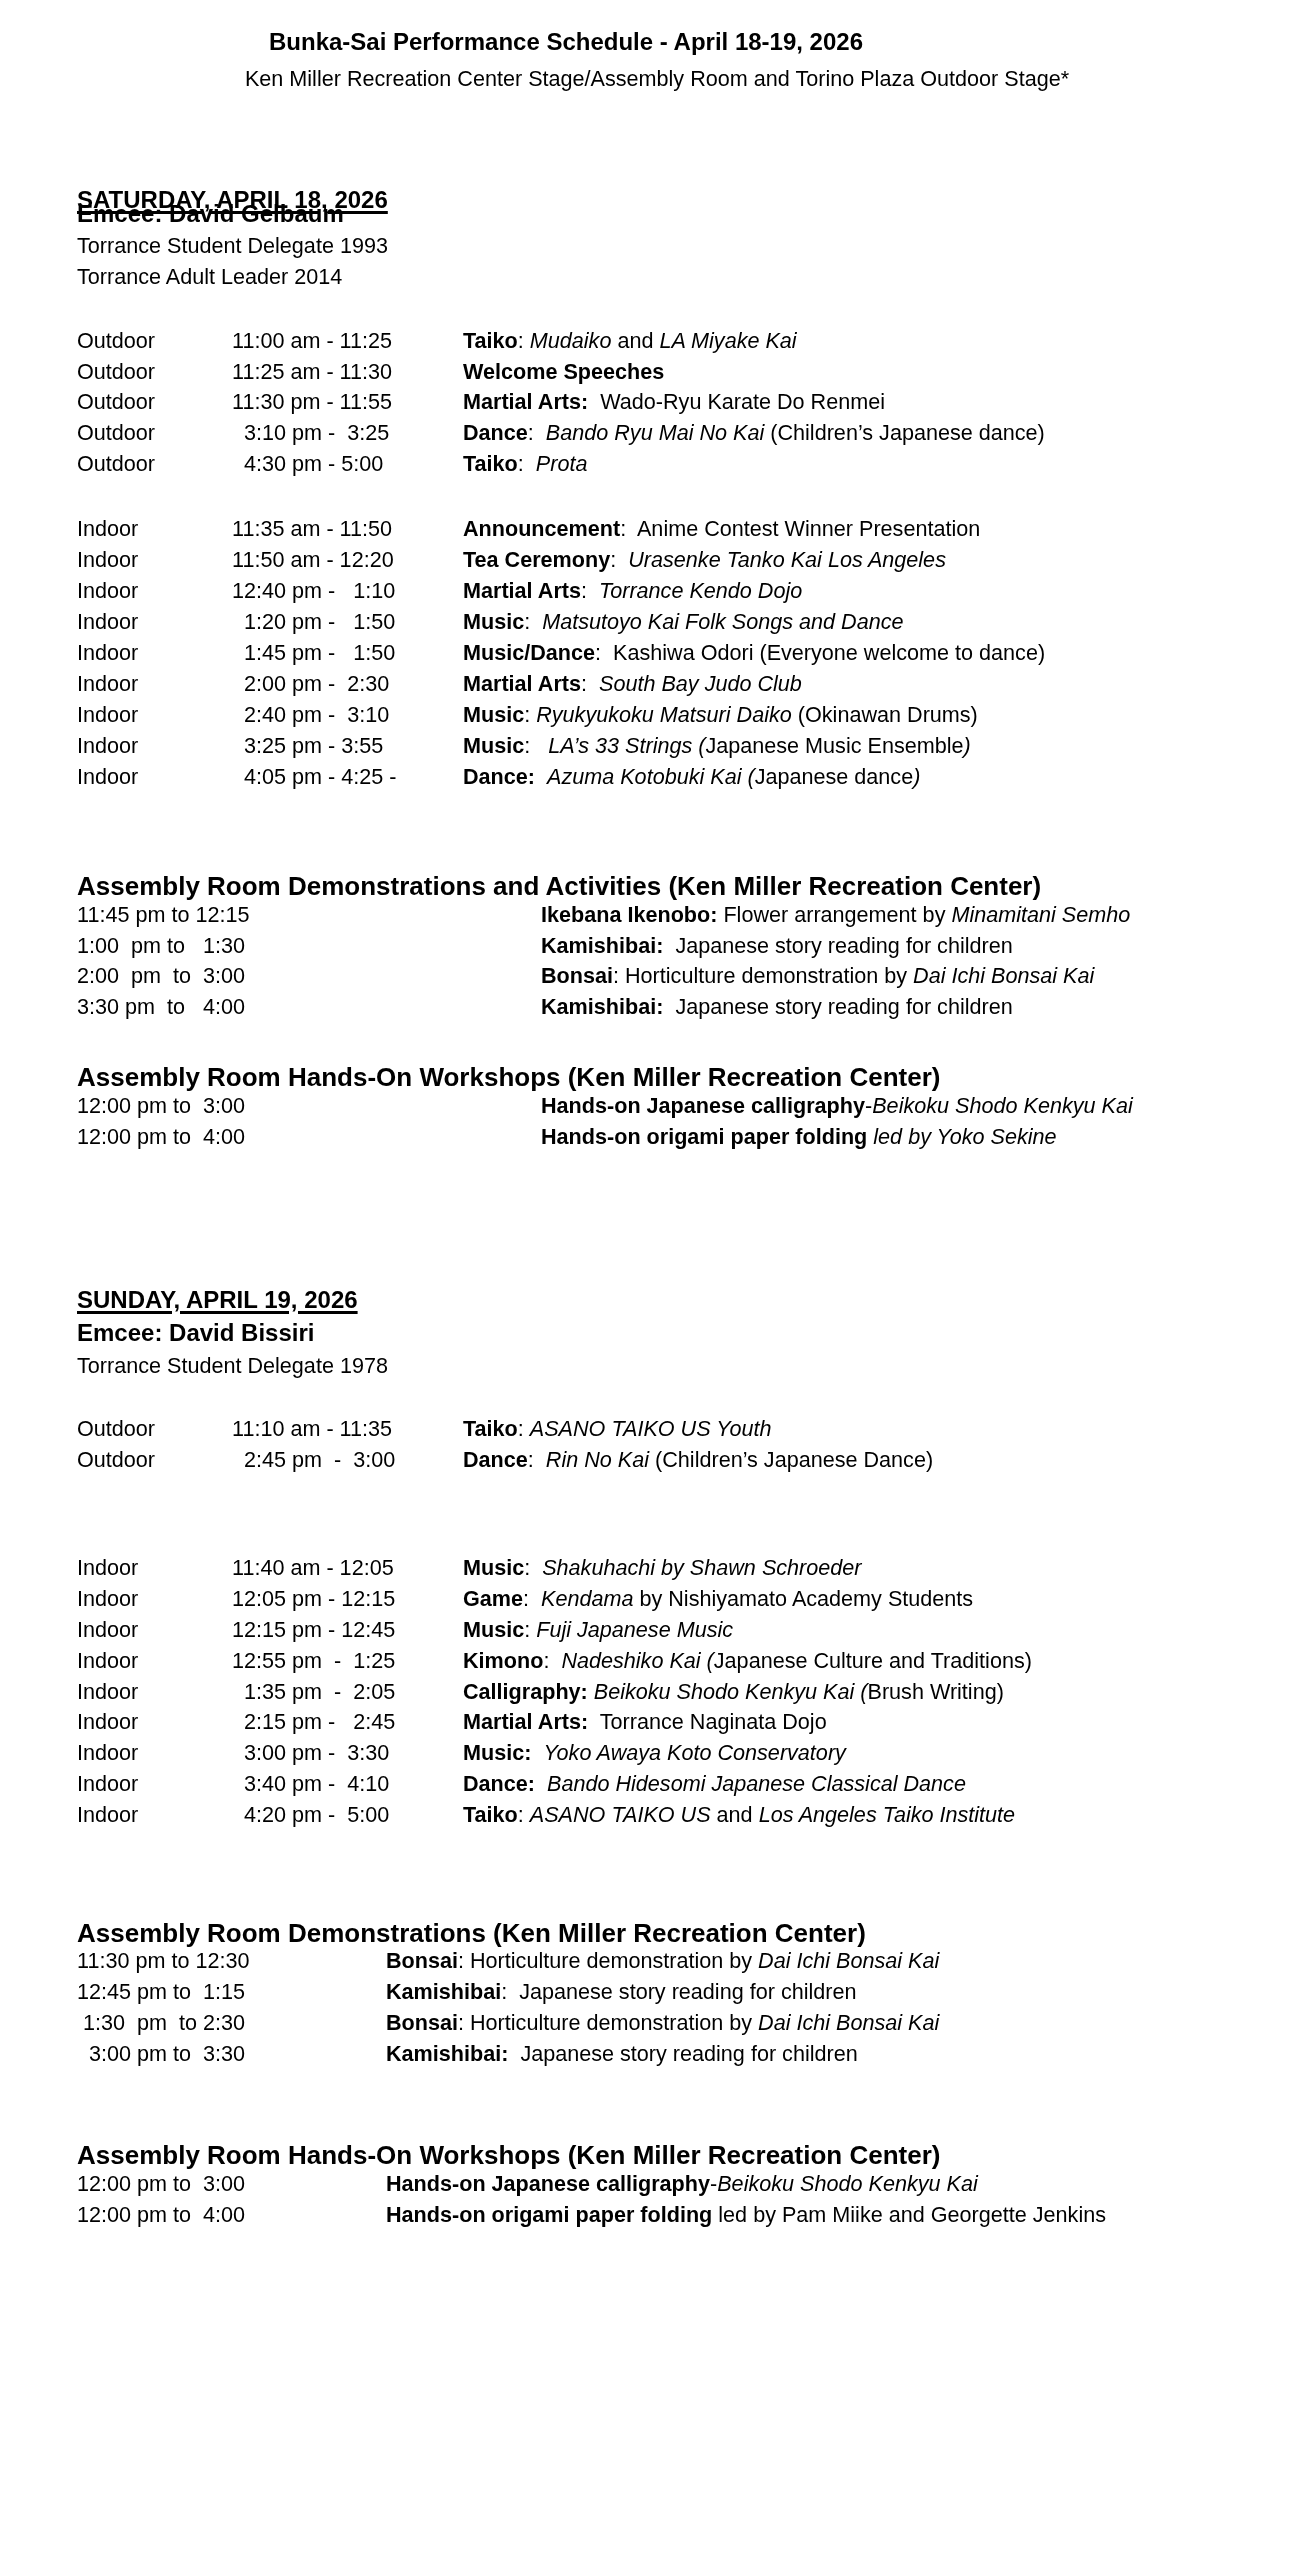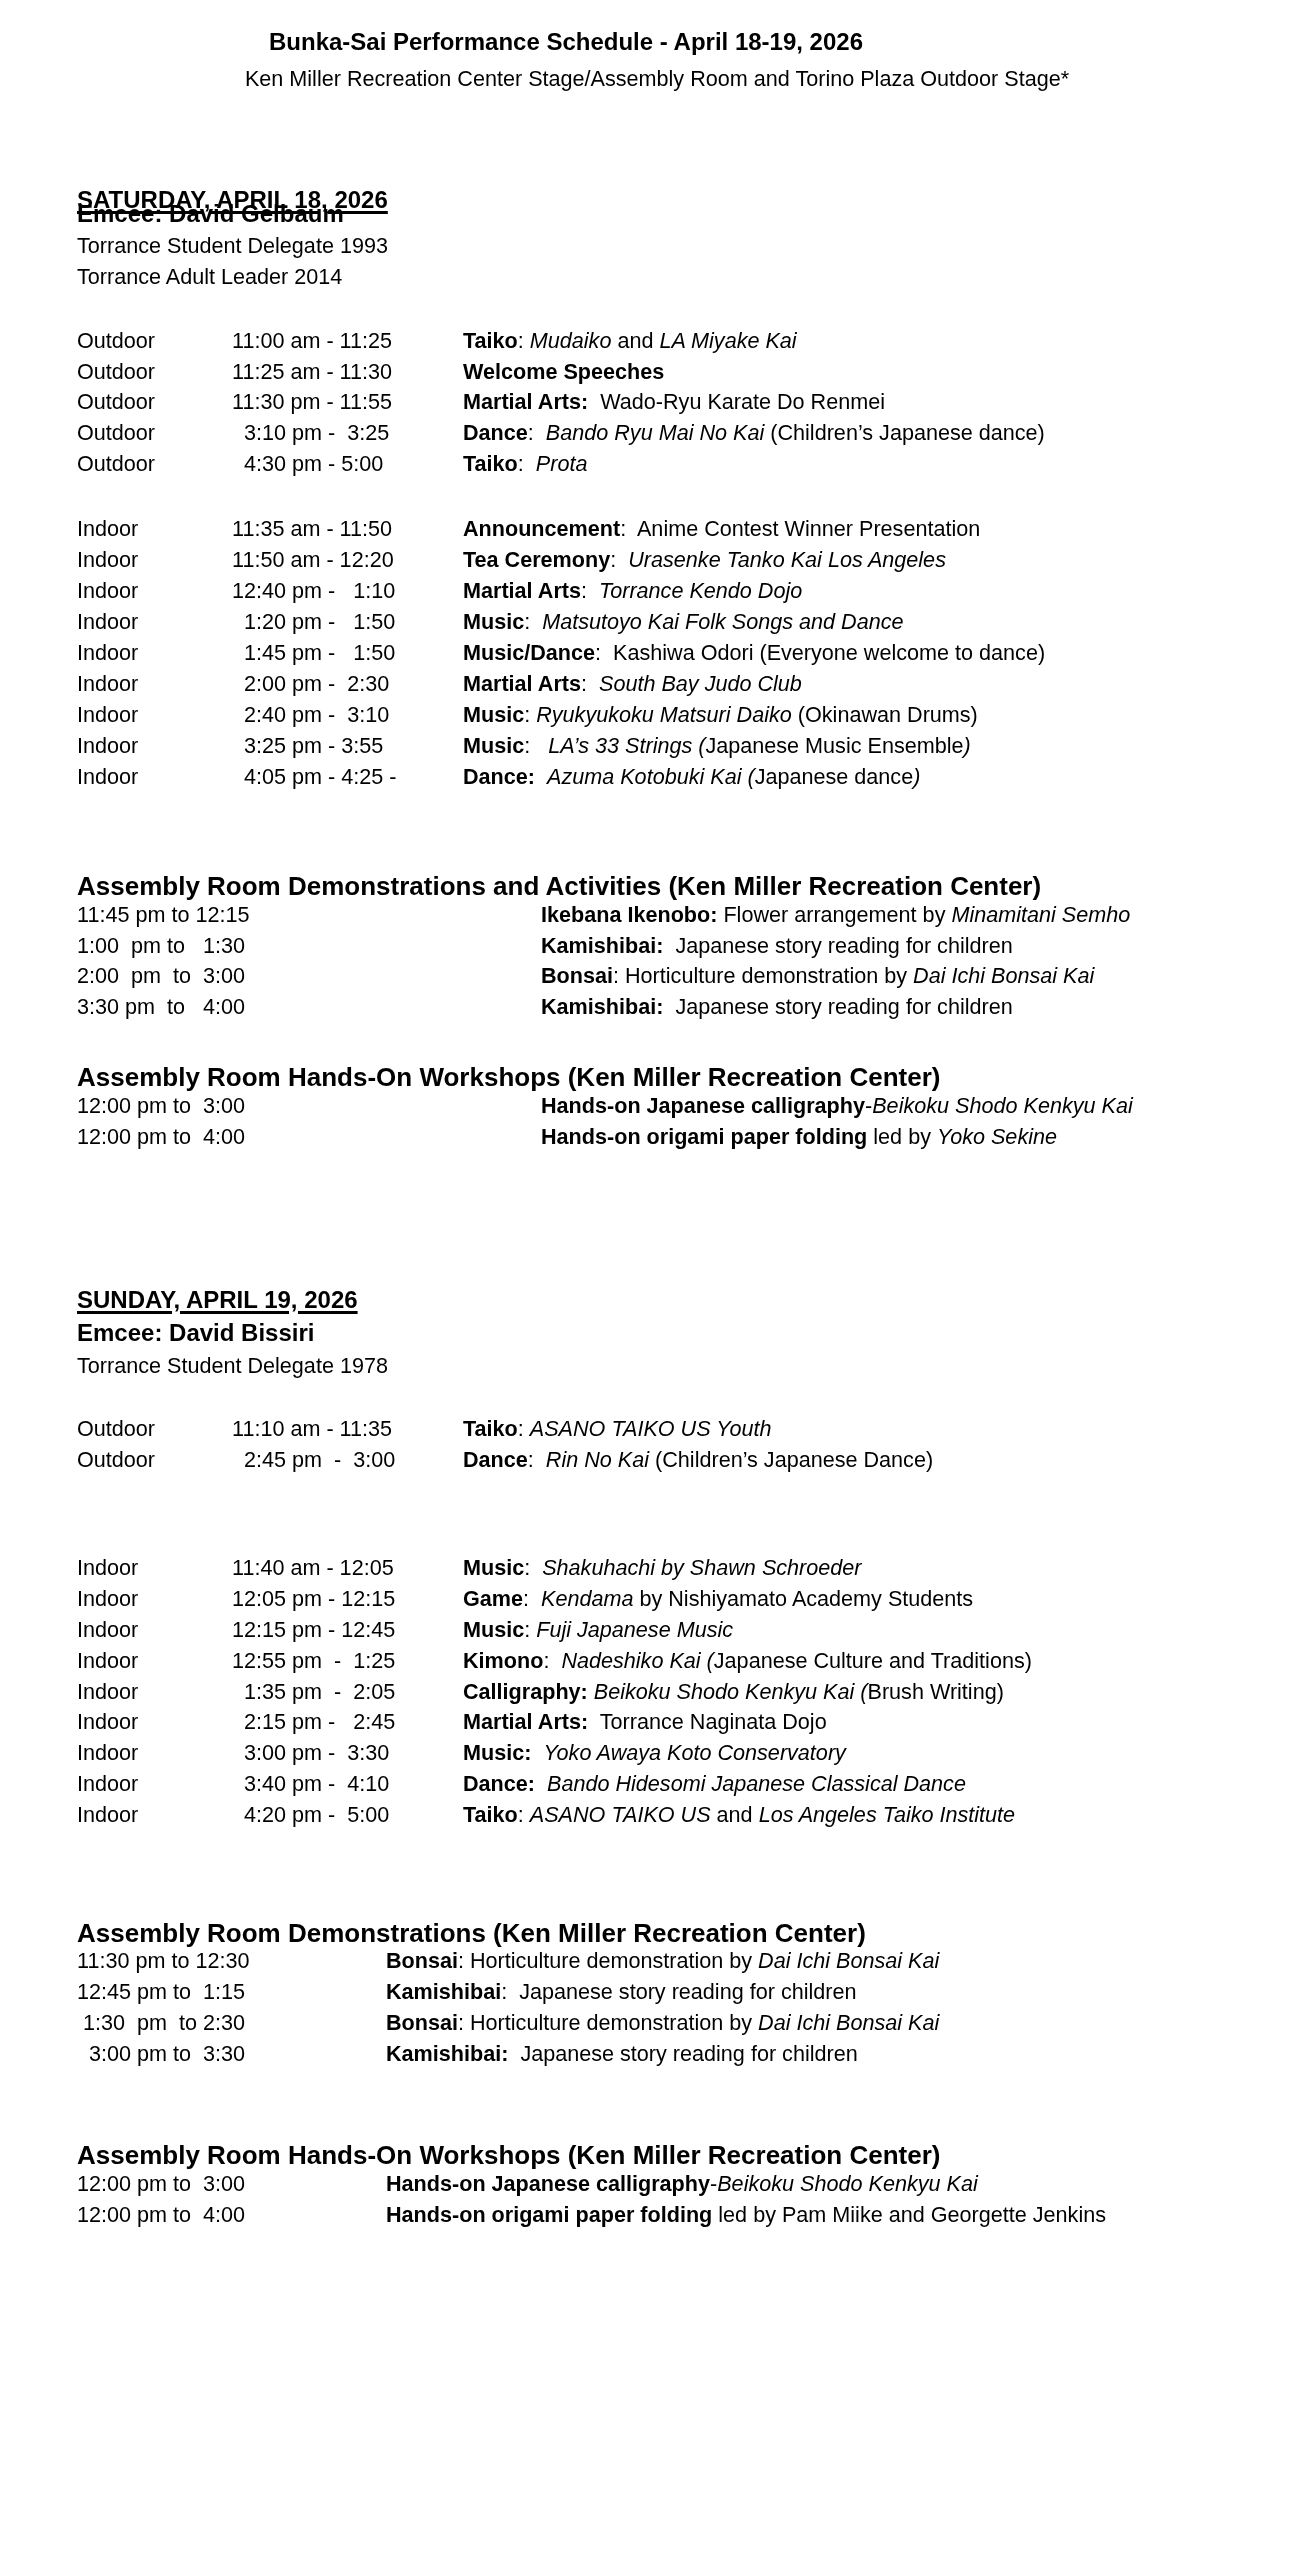--- a/index.html
+++ b/index.html
@@ -133,21 +133,21 @@
   </div>
 
 <div class="abs section-title" style="top:1062px;">Assembly Room Hands-On Workshops (Ken Miller Recreation Center)</div>
 <div class="sat-assembly">
     <div class="abs arow" style="top: 1093px;">
       <span class="time">12:00 pm to  3:00</span>
       <span class="desc"><b>Hands-on Japanese calligraphy</b><span style="white-space: pre;">-</span><i style="white-space: pre;">Beikoku Shodo Kenkyu Kai</i></span>
     </div>
     <div class="abs arow" style="top: 1124px;">
       <span class="time">12:00 pm to  4:00</span>
-      <span class="desc"><b>Hands-on origami paper folding</b><span style="white-space: pre;"> </span><span style="white-space: pre;">led by </span><i style="white-space: pre;">Yoko Sekine</i></span>
+      <span class="desc"><b>Hands-on origami paper folding</b><span style="white-space: pre;"> </span><span style="white-space: pre; font-style: italic;">led by </span><i style="white-space: pre;">Yoko Sekine</i></span>
     </div>
   </div>
 
 <div class="abs day-heading" style="top:1286px;">SUNDAY, APRIL 19, 2026</div>
 <div class="abs emcee" style="top:1319px;">Emcee: David Bissiri</div>
 <div class="abs emcee-note" style="top:1353px;">Torrance Student Delegate 1978</div>
 
 <div>
     <div class="abs row" style="top: 1416px;">
       <span class="loc">Outdoor</span>

